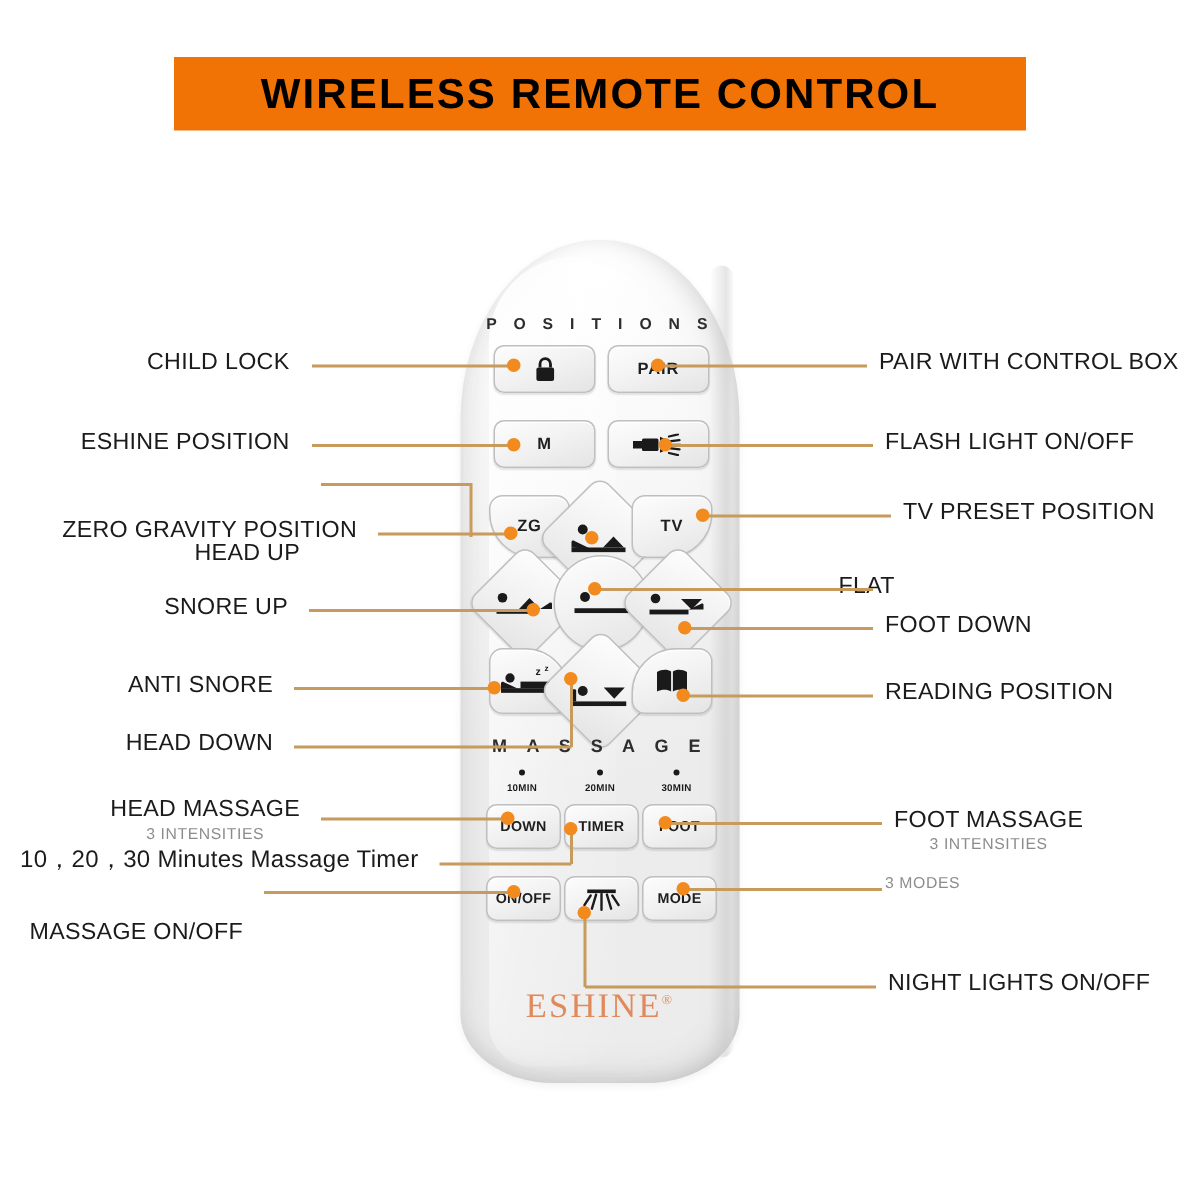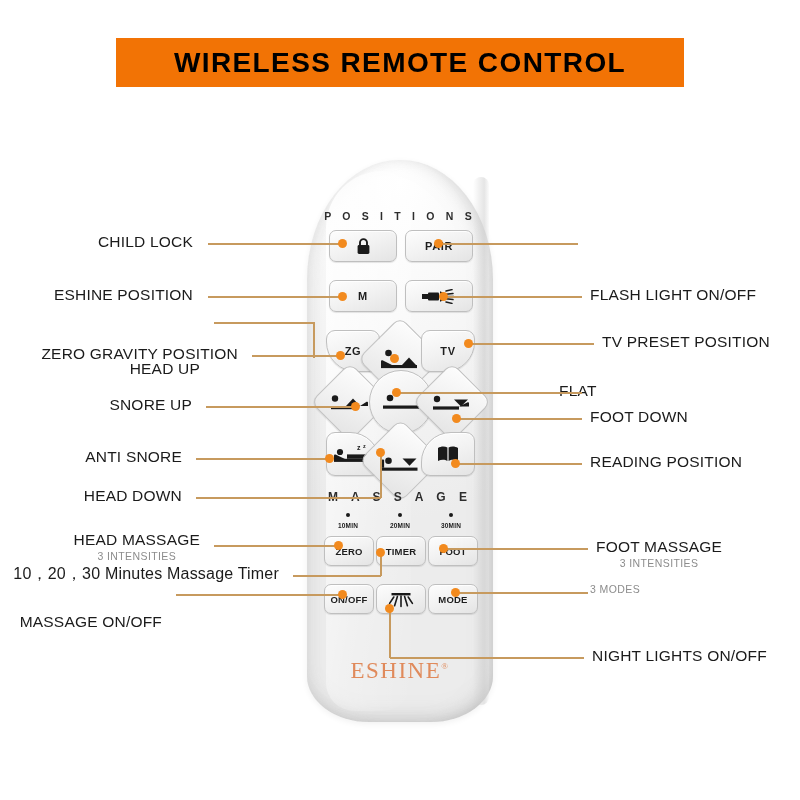--- a/index.html
+++ b/index.html
@@ -176,20 +176,23 @@
     <span>HEAD MASSAGE</span>
     <span class="sub">3 INTENSITIES</span>
   </div>
   <div class="callout l mixed" style="right:521px;top:565px;">
     <span>10，20，30 Minutes Massage Timer</span>
   </div>
   <div class="callout l" style="right:638px;top:613px;">
     <span>MASSAGE ON/OFF</span>
   </div>
 
+  <div class="callout r" style="left:586px;top:233px;">
+    <span>PAIR WITH CONTROL BOX</span>
+  </div>
   <div class="callout r" style="left:590px;top:286px;">
     <span>FLASH LIGHT ON/OFF</span>
   </div>
   <div class="callout r" style="left:602px;top:333px;">
     <span>TV PRESET POSITION</span>
   </div>
   <div class="callout r" style="left:559px;top:382px;">
     <span>FLAT</span>
   </div>
   <div class="callout r" style="left:590px;top:408px;">
@@ -312,21 +315,21 @@
     <div class="section-label" id="lbl-massage">M A S S A G E</div>
 
     <div class="ind" style="left:39px;top:353px;"></div>
     <div class="ind" style="left:91px;top:353px;"></div>
     <div class="ind" style="left:142px;top:353px;"></div>
     <div class="ind-lbl" style="left:24px;top:362px;">10MIN</div>
     <div class="ind-lbl" style="left:76px;top:362px;">20MIN</div>
     <div class="ind-lbl" style="left:127px;top:362px;">30MIN</div>
 
     <div class="btn rect" style="left:17px;top:376px;width:48px;height:28px;">
-      <span class="btn-txt sm">ZERO</span>
+      <span class="btn-txt sm">DOWN</span>
     </div>
     <div class="btn rect" style="left:69px;top:376px;width:48px;height:28px;">
       <span class="btn-txt sm">TIMER</span>
     </div>
     <div class="btn rect" style="left:121px;top:376px;width:48px;height:28px;">
       <span class="btn-txt sm">FOOT</span>
     </div>
 
     <div class="btn rect" style="left:17px;top:424px;width:48px;height:28px;">
       <span class="btn-txt sm">ON/OFF</span>

